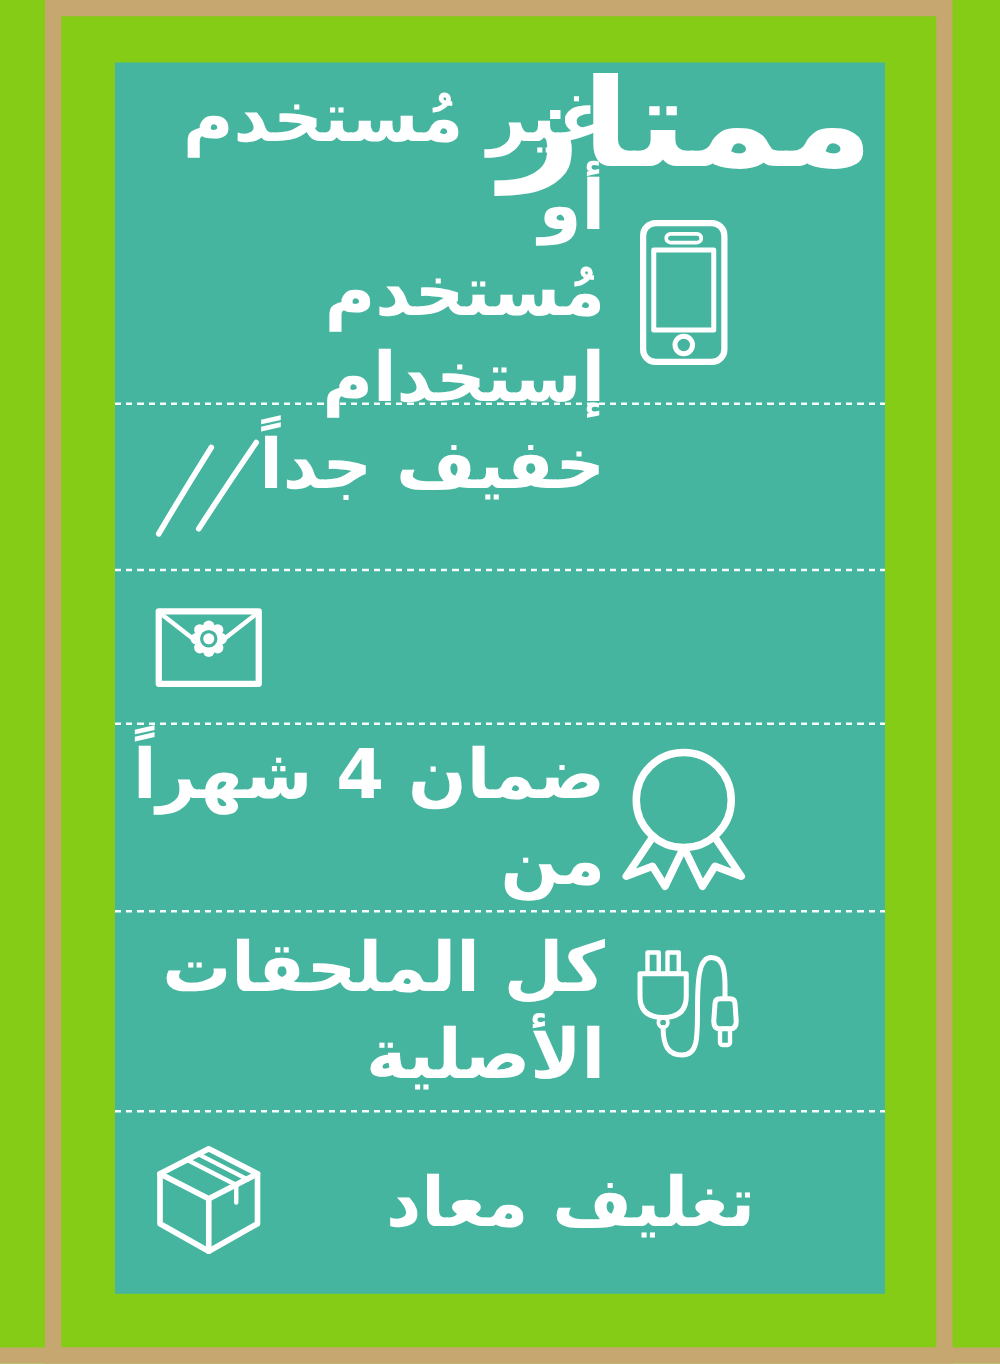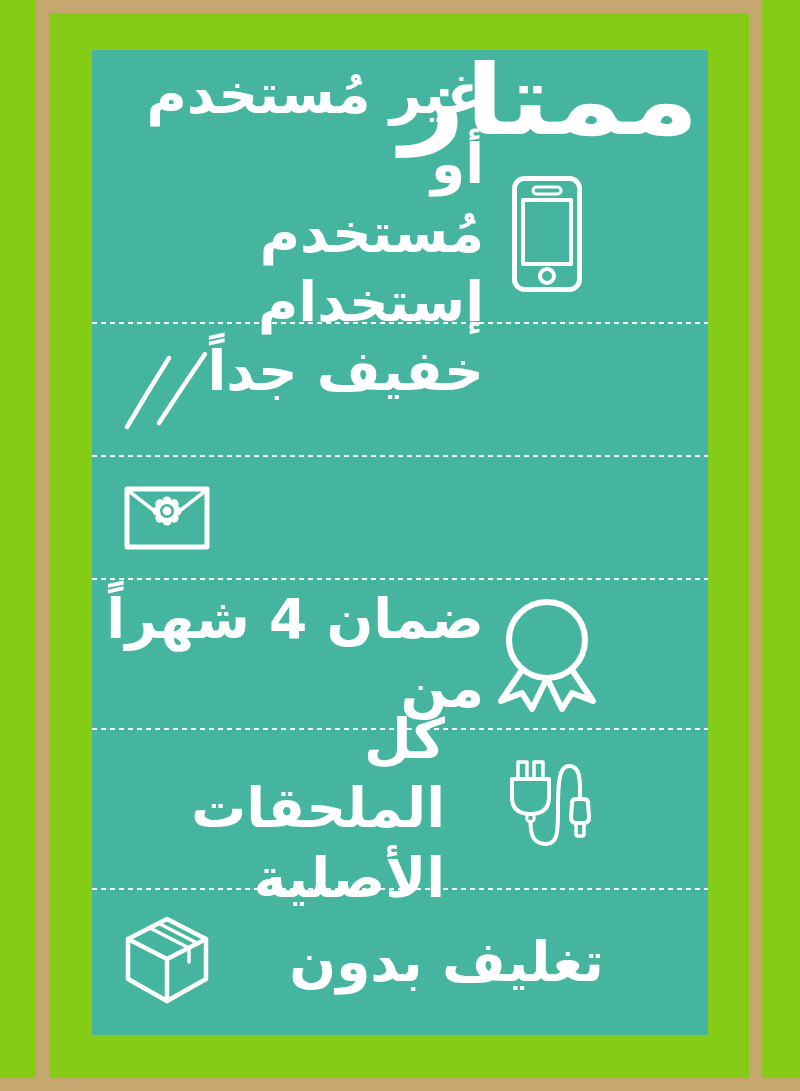--- a/index.html
+++ b/index.html
@@ -78,21 +78,21 @@
     width:114px;
     margin-left:6px;
     display:flex;
     align-items:center;
     justify-content:center;
   }
   .r1{height:177px;}
   .r2{height:131px;}
   .r3{height:121px;}
   .r4{height:148px;}
-  .r5{height:158px;gap:39px;}
+  .r5{height:158px;}
   .r6{height:145px;}
 
   .divider{
     height:2px;
     width:100%;
     background:repeating-linear-gradient(90deg,
       rgba(255,255,255,.95) 0 5px,
       rgba(255,255,255,0) 5px 9px);
   }
 
@@ -199,17 +199,17 @@
       <div class="iconbox">
         <svg width="88" height="96" viewBox="0 0 88 96">
           <path class="stroke" stroke-width="4.5" d="M44 4 L83 24 L44 44 L5 24 Z"></path>
           <path class="stroke" stroke-width="4.5" d="M5 24 L5 64 L44 86 L83 64 L83 24"></path>
           <path class="stroke" stroke-width="4.5" d="M44 44 L44 86"></path>
           <path class="stroke" stroke-width="3.5" d="M27 13 L66 33"></path>
           <path class="stroke" stroke-width="3.5" d="M36 8.5 L75 28.5"></path>
           <path class="stroke" stroke-width="3.5" d="M66 34 L66 47"></path>
         </svg>
       </div>
-      <div class="text">تغليف بدون</div>
+      <div class="text">تغليف معاد</div>
     </section>
 
   </div>
 </div>
 
 </body></html>

